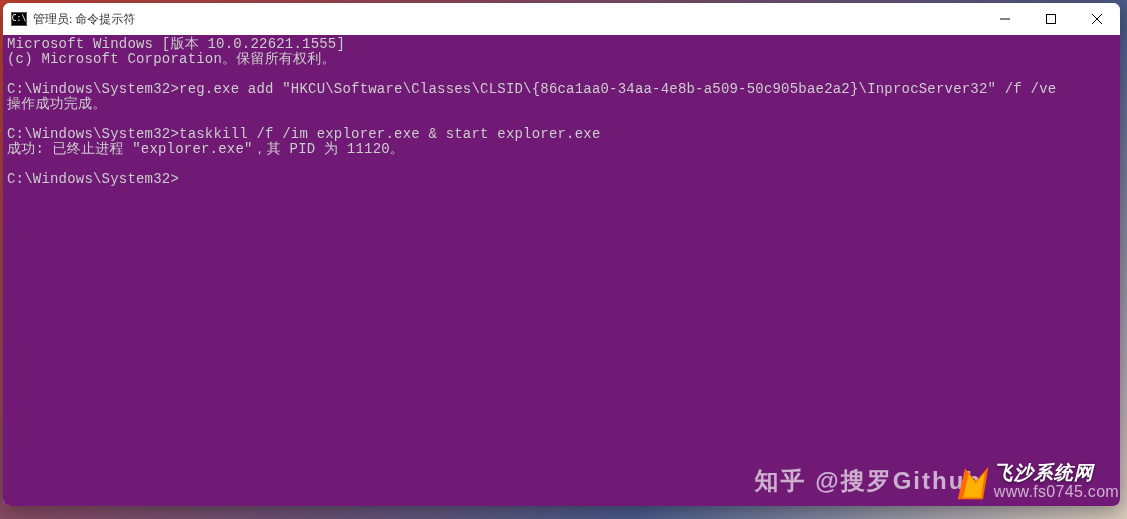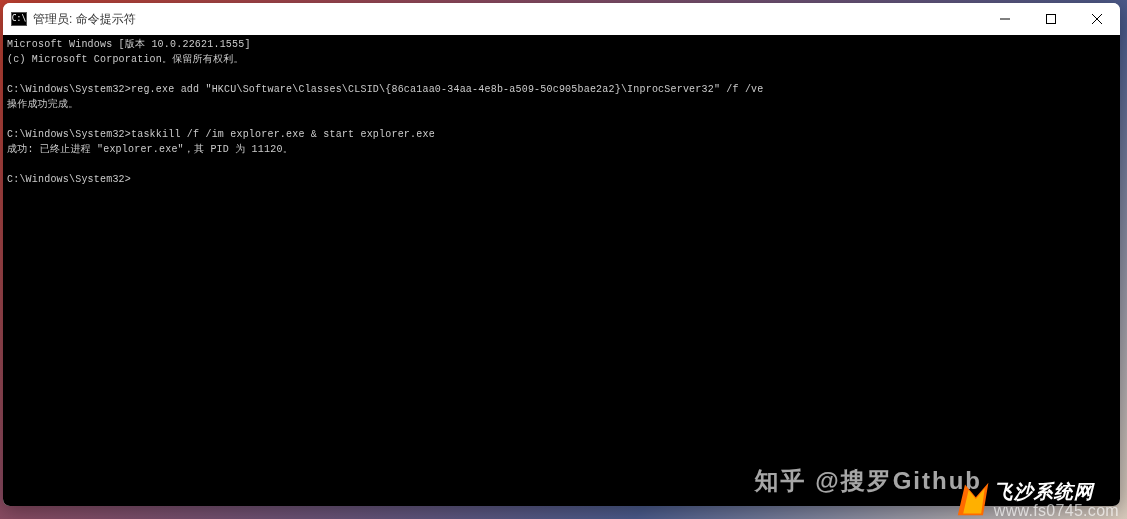--- a/index.html
+++ b/index.html
@@ -37,35 +37,35 @@
     .cmd-icon {
       width: 16px; height: 14px;
       background: #000;
       color: #fff;
       font-size: 8px;
       font-family: monospace;
       display: flex; align-items: center; justify-content: center;
       border: 1px solid #555;
       line-height: 1;
     }
-    .titlebar-text { font-size: 12px; color: #333; }
+    .titlebar-text { font-size: 12px; color: #333; font-family: Liberation Serif, serif; }
     .window-controls { display: flex; height: 100%; }
     .win-ctrl {
       width: 46px; height: 100%;
       display: flex; align-items: center; justify-content: center;
       color: #000;
       cursor: pointer;
     }
     .win-ctrl svg { width: 10px; height: 10px; }
     .terminal {
       flex: 1;
-      background: #000000;
+      background: #701a75;
       color: #cccccc;
       font-family: "NSimSun", "SimSun", "Consolas", "Courier New", monospace;
-      font-size: 10px;
+      font-size: 14px;
       line-height: 15px;
       padding: 2px 4px;
       white-space: pre-wrap;
       word-break: break-all;
       overflow: hidden;
     }
     .terminal-line { min-height: 15px; letter-spacing: 0.2px; }
     @keyframes blink { 50% { opacity: 0; } }
     .watermark-zhihu {
       position: absolute;
@@ -75,21 +75,21 @@
       font-size: 24px;
       font-weight: 700;
       letter-spacing: 2px;
       font-family: "Microsoft YaHei", sans-serif;
       pointer-events: none;
     }
     .watermark-feisha {
       position: absolute;
       right: 0; bottom: 0;
       height: 56px;
-      display: flex; align-items: flex-end;
+      display: flex; align-items: flex-start;
       gap: 2px;
       pointer-events: none;
     }
     .feisha-logo-bg {
       width: 36px; height: 40px;
       position: relative;
     }
     .feisha-logo-bg svg { width: 100%; height: 100%; }
     .feisha-text { display: flex; flex-direction: column; line-height: 1; padding-right: 8px; }
     .feisha-main {

